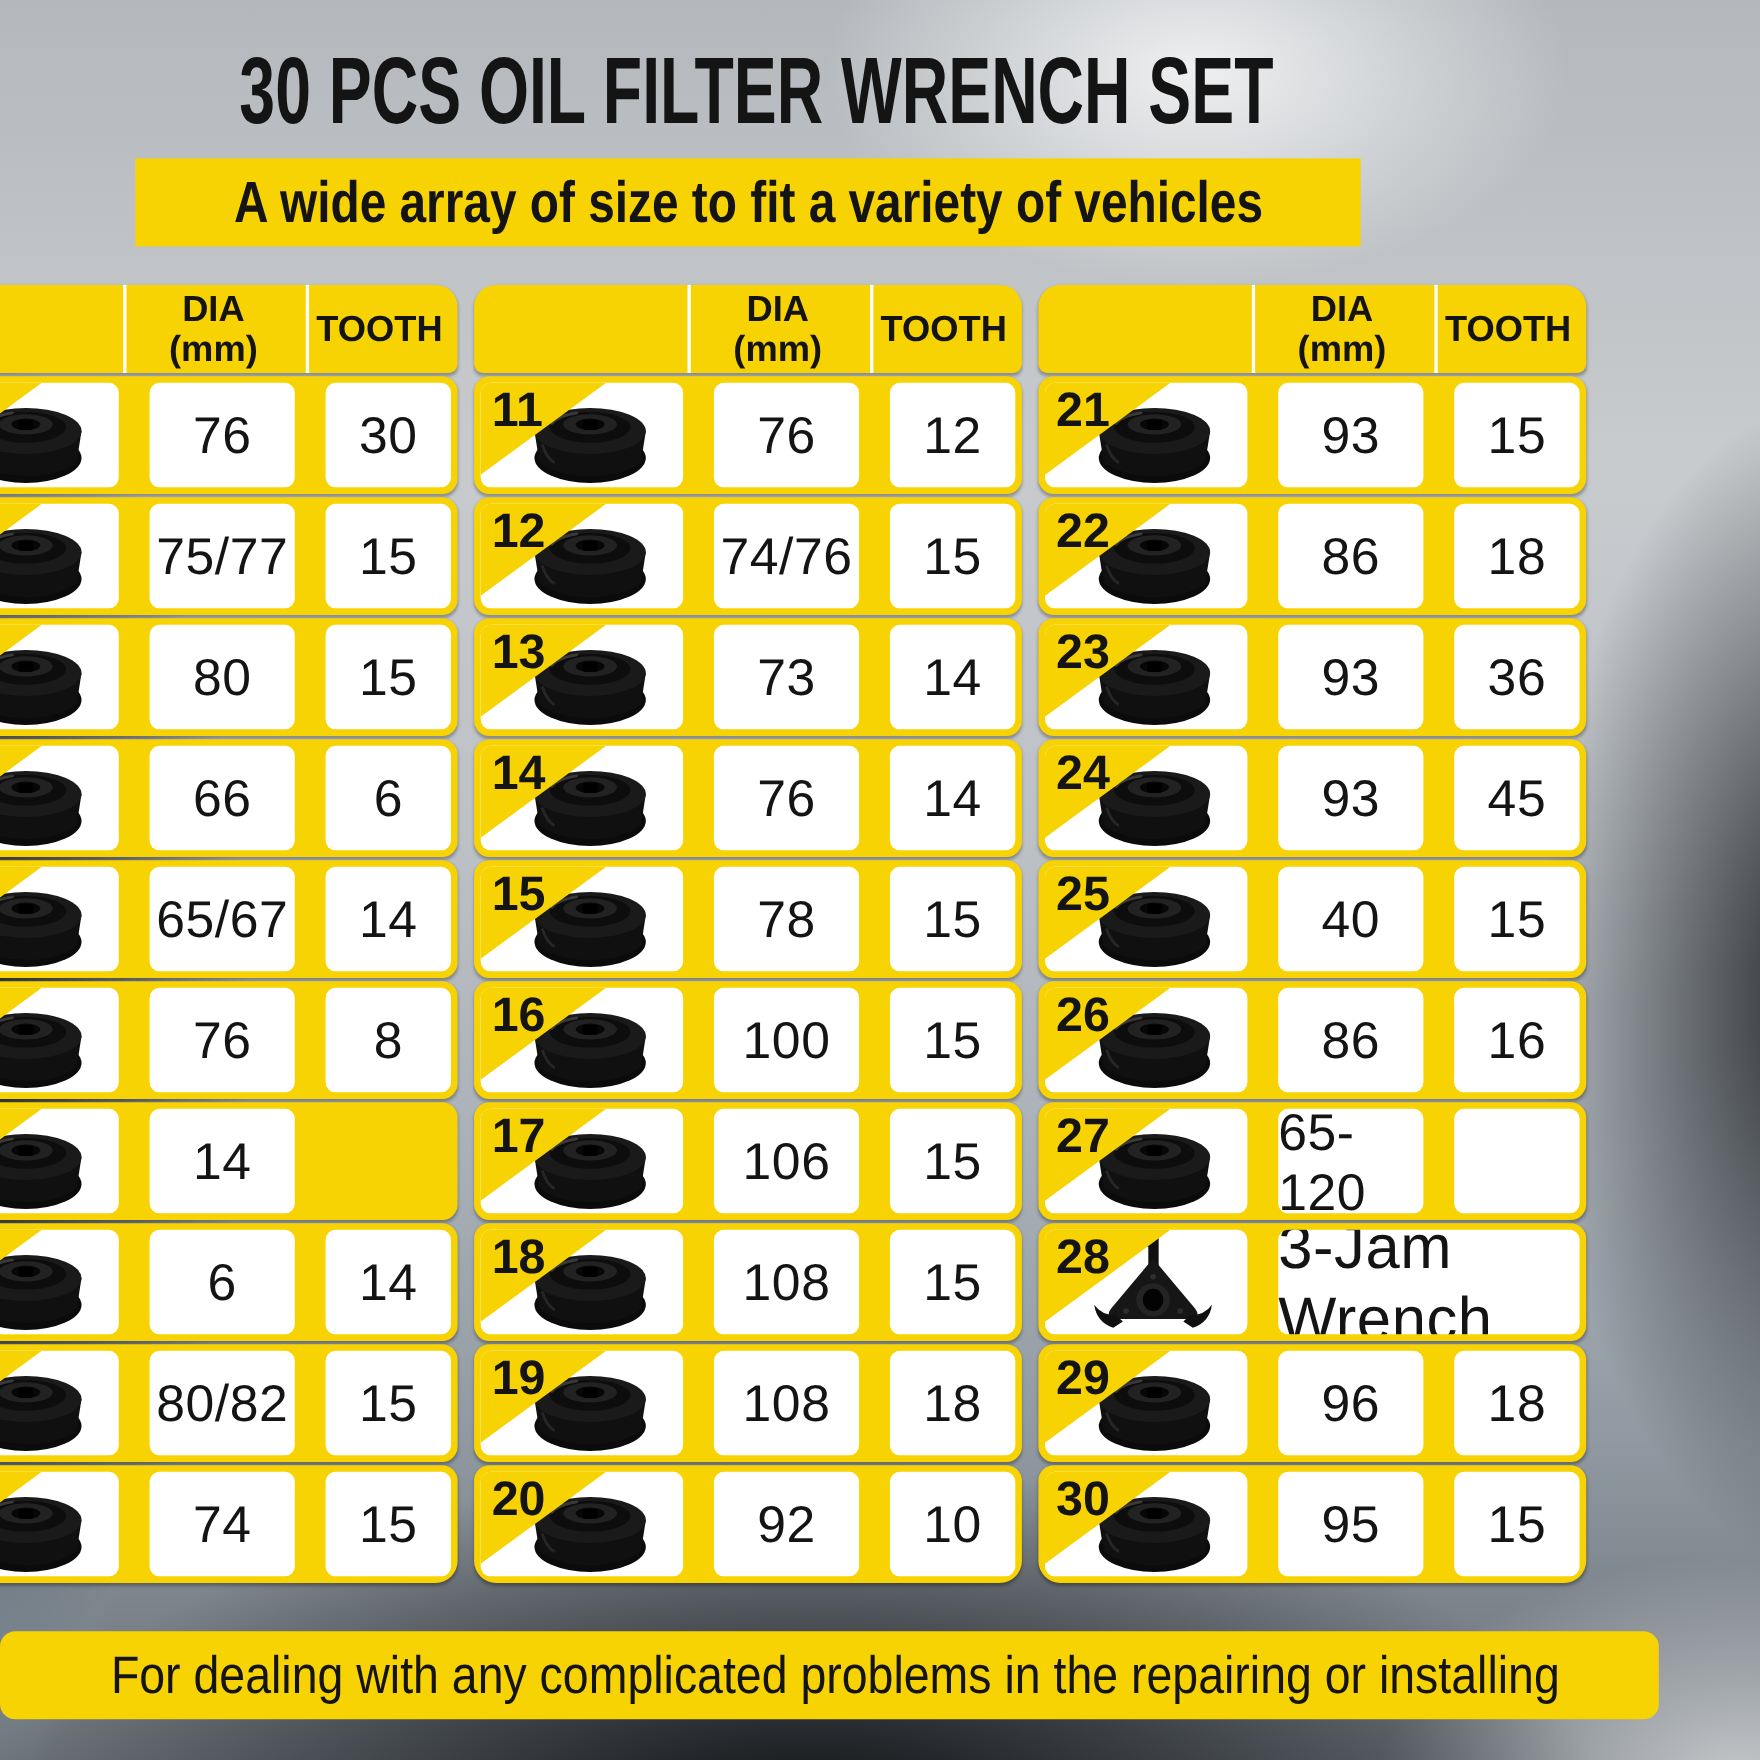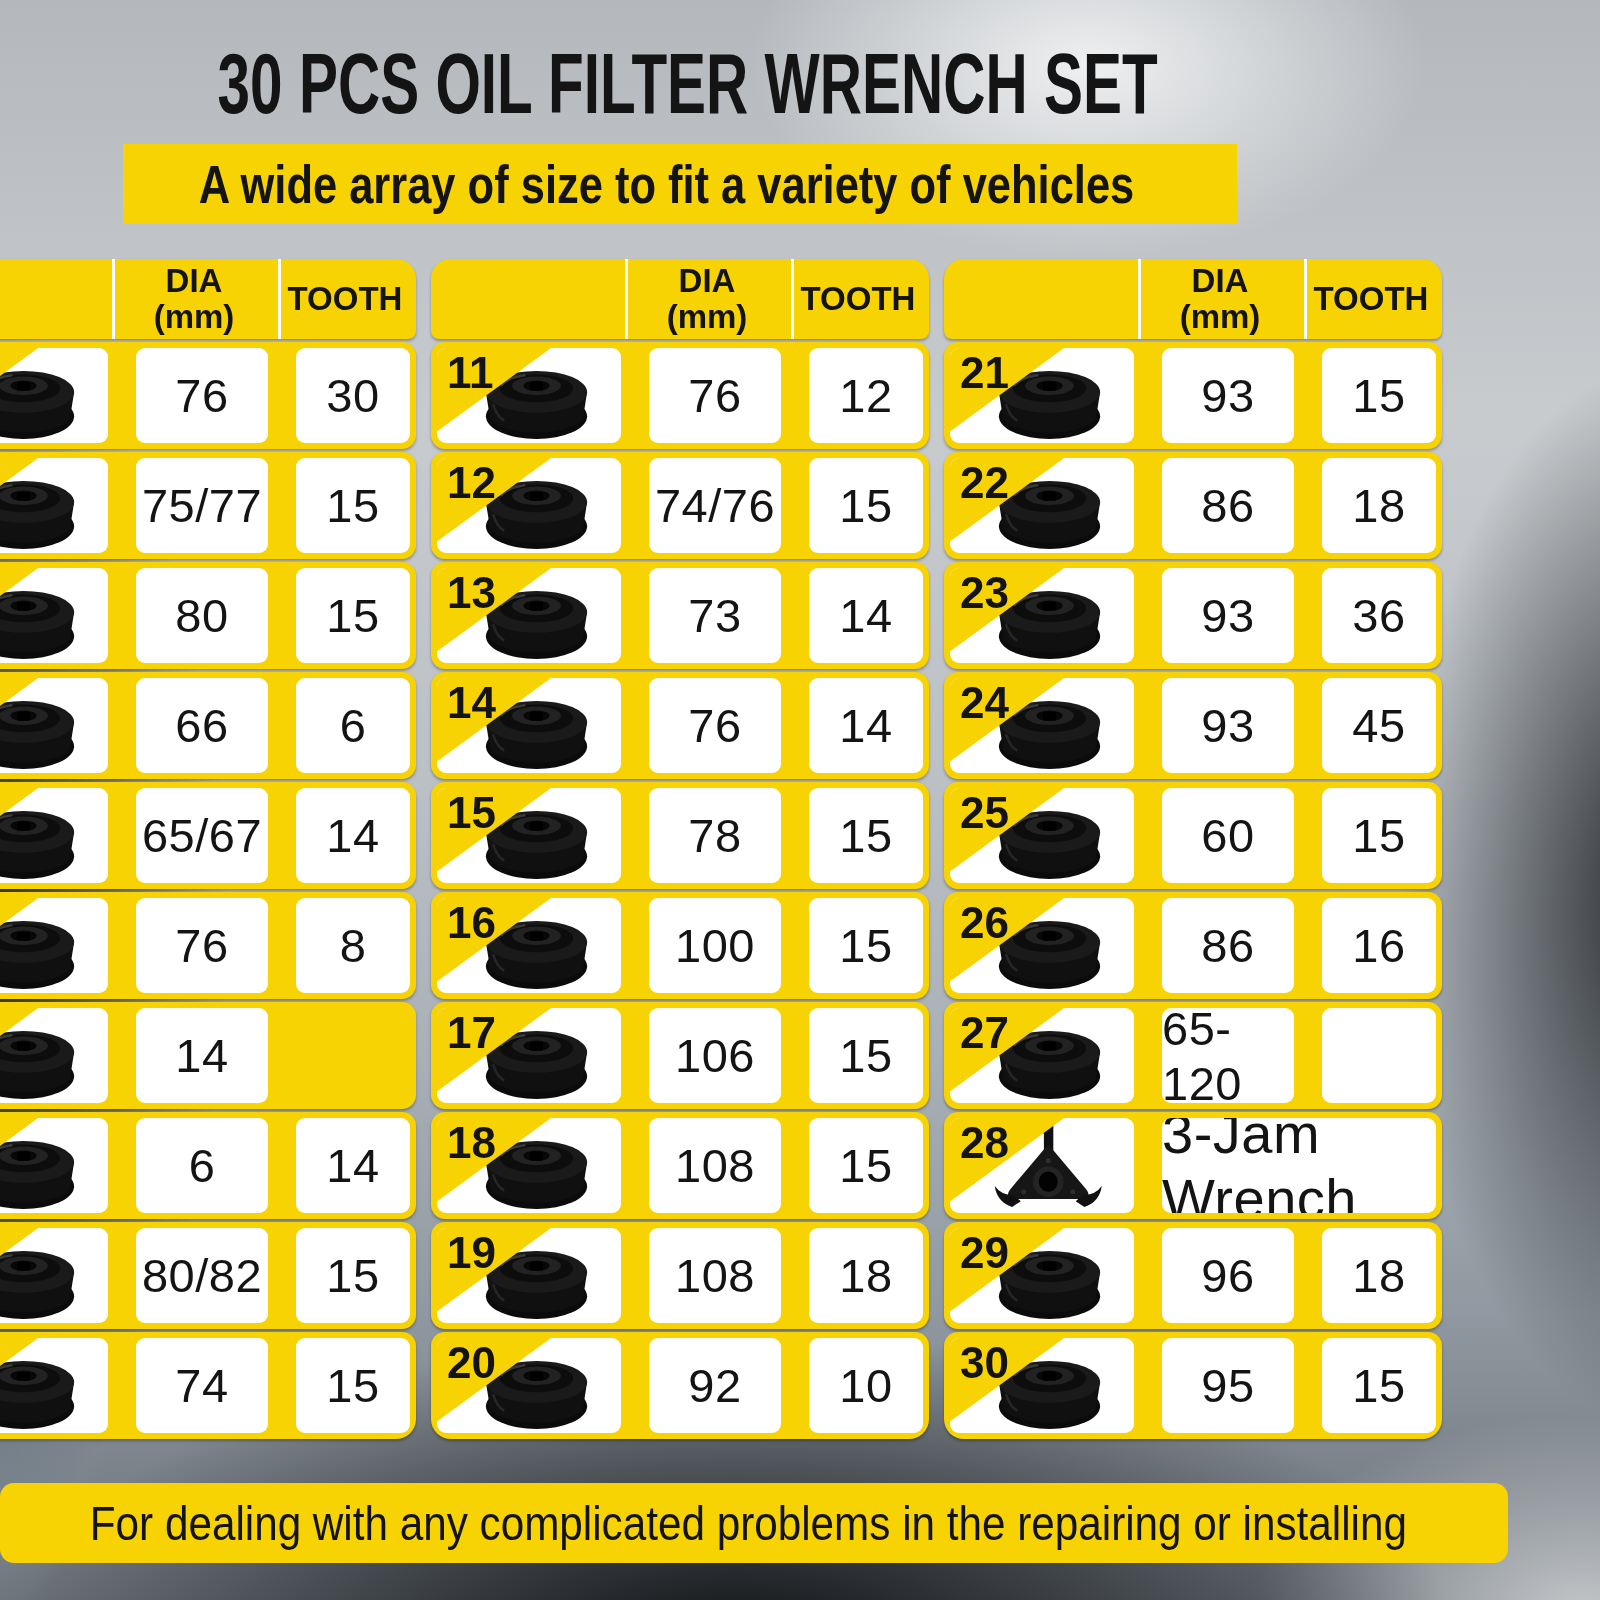--- a/index.html
+++ b/index.html
@@ -16,21 +16,21 @@
       linear-gradient(180deg,#b4b8bc 0%,#c8cbce 26%,#bcc1c6 48%,#a9b0b7 66%,#9099a1 82%,#6a7077 100%);
   }
   .page{position:relative;width:1360px;height:1600px;}
   .title{
     margin:0;padding-top:40px;text-align:center;white-space:nowrap;
     font-size:86px;font-weight:bold;letter-spacing:0px;line-height:1;
     transform:scaleX(0.68);transform-origin:50% 0;
   }
   .subtitle{
     width:1114px;height:80px;margin:18px auto 0;background:var(--yellow,#F8D303);
-    display:flex;align-items:center;justify-content:flex-end;
+    display:flex;align-items:center;justify-content:center;
   }
   .subtitle span{
     font-size:53px;font-weight:bold;white-space:nowrap;
     transform:scaleX(0.82);transform-origin:50% 50%;
   }
   .tables{
     display:flex;justify-content:center;gap:15px;margin-top:35px;padding:0 33px;
   }
   .ftable{width:498px;display:flex;flex-direction:column;gap:3px;}
   .card{
@@ -58,21 +58,21 @@
   .cell{background:#ffffff;border-radius:9px;position:relative;overflow:hidden;
     display:flex;align-items:center;justify-content:center;}
   .val{font-size:47px;letter-spacing:0.5px;margin-left:16px;}
   .wide{grid-column:2 / 4;font-size:56px;}
   .corner{position:absolute;inset:0;background:var(--yellow,#F8D303);
     clip-path:polygon(0 0,62% 0,0 88%);}
   .num{position:absolute;top:2px;left:10px;font-size:44px;font-weight:600;line-height:1.05;}
   .icon{position:absolute;left:50%;top:53%;transform:translate(-45%,-50%);}
   .footer{
     width:1508px;height:80px;margin:44px auto 0;background:var(--yellow,#F8D303);
-    border-radius:14px;display:flex;align-items:center;justify-content:flex-start;
+    border-radius:14px;display:flex;align-items:center;justify-content:flex-end;
   }
   .footer span{font-size:48px;font-weight:400;white-space:nowrap;
     transform:scaleX(0.88);transform-origin:50% 50%;}
   .defs{position:absolute;width:0;height:0;overflow:hidden;}
 </style>
 </head>
 <body>
 
 <svg class="defs" aria-hidden="true">
   <defs>
@@ -406,21 +406,21 @@
     <div class="cell val">45</div>
   </div>
         <div class="card row-card">
     <div class="cell img-cell">
       <svg class="icon" width="150" height="96" viewBox="0 0 160 110">
               <use href="#sym-cap"></use>
             </svg>
       <span class="corner"></span>
       <span class="num">25</span>
     </div>
-    <div class="cell val">60</div>
+    <div class="cell val">40</div>
     <div class="cell val">15</div>
   </div>
         <div class="card row-card">
     <div class="cell img-cell">
       <svg class="icon" width="150" height="96" viewBox="0 0 160 110">
               <use href="#sym-cap"></use>
             </svg>
       <span class="corner"></span>
       <span class="num">26</span>
     </div>

